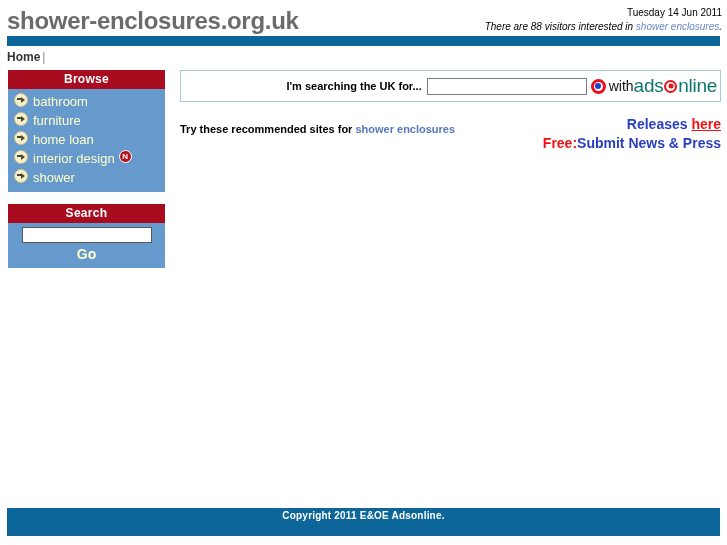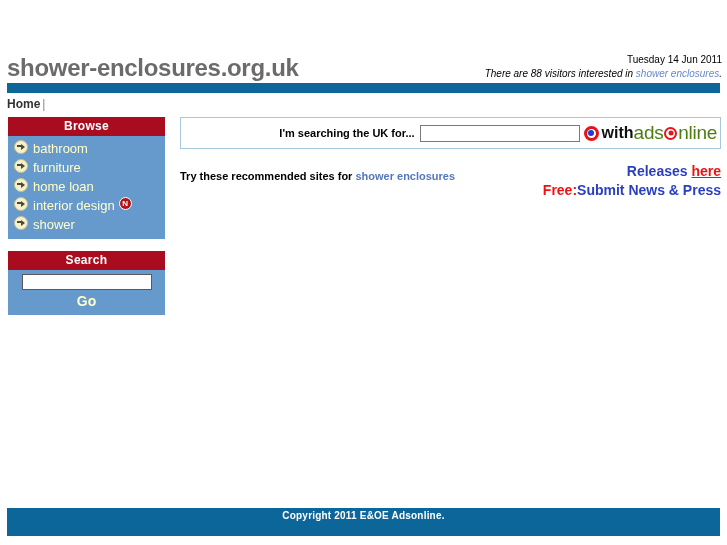--- a/index.html
+++ b/index.html
@@ -15,21 +15,20 @@
     color: #000000;
     overflow: hidden;
     position: relative;
   }
 
   
   #header {
     position: relative;
     height: 36px;
     padding: 0;
-    margin-top: 47px;
   }
   #site-title {
     position: absolute;
     left: 7px;
     top: 7px;
     font-size: 24px;
     font-weight: bold;
     color: #6b6b6b;
     letter-spacing: -0.3px;
     font-family: "Liberation Sans", sans-serif;
@@ -250,28 +249,28 @@
     position: absolute;
     left: 50%;
     top: 50%;
     transform: translate(-50%, -50%);
     width: 6px;
     height: 6px;
     border-radius: 50%;
     background: #1a3fd0;
   }
   #with-label {
-    font-size: 16px;
-    font-weight: bold;
+    font-size: 14px;
+    font-weight: normal;
     color: #111;
     padding-right: 0;
   }
   #ads-logo {
     font-size: 19px;
-    color: #4d7c0f;
+    color: #0f766e;
     letter-spacing: -0.3px;
     font-family: "Liberation Sans", sans-serif;
     white-space: nowrap;
     display: flex;
     align-items: center;
   }
   .ads-o {
     display: inline-block;
     width: 13px;
     height: 13px;

